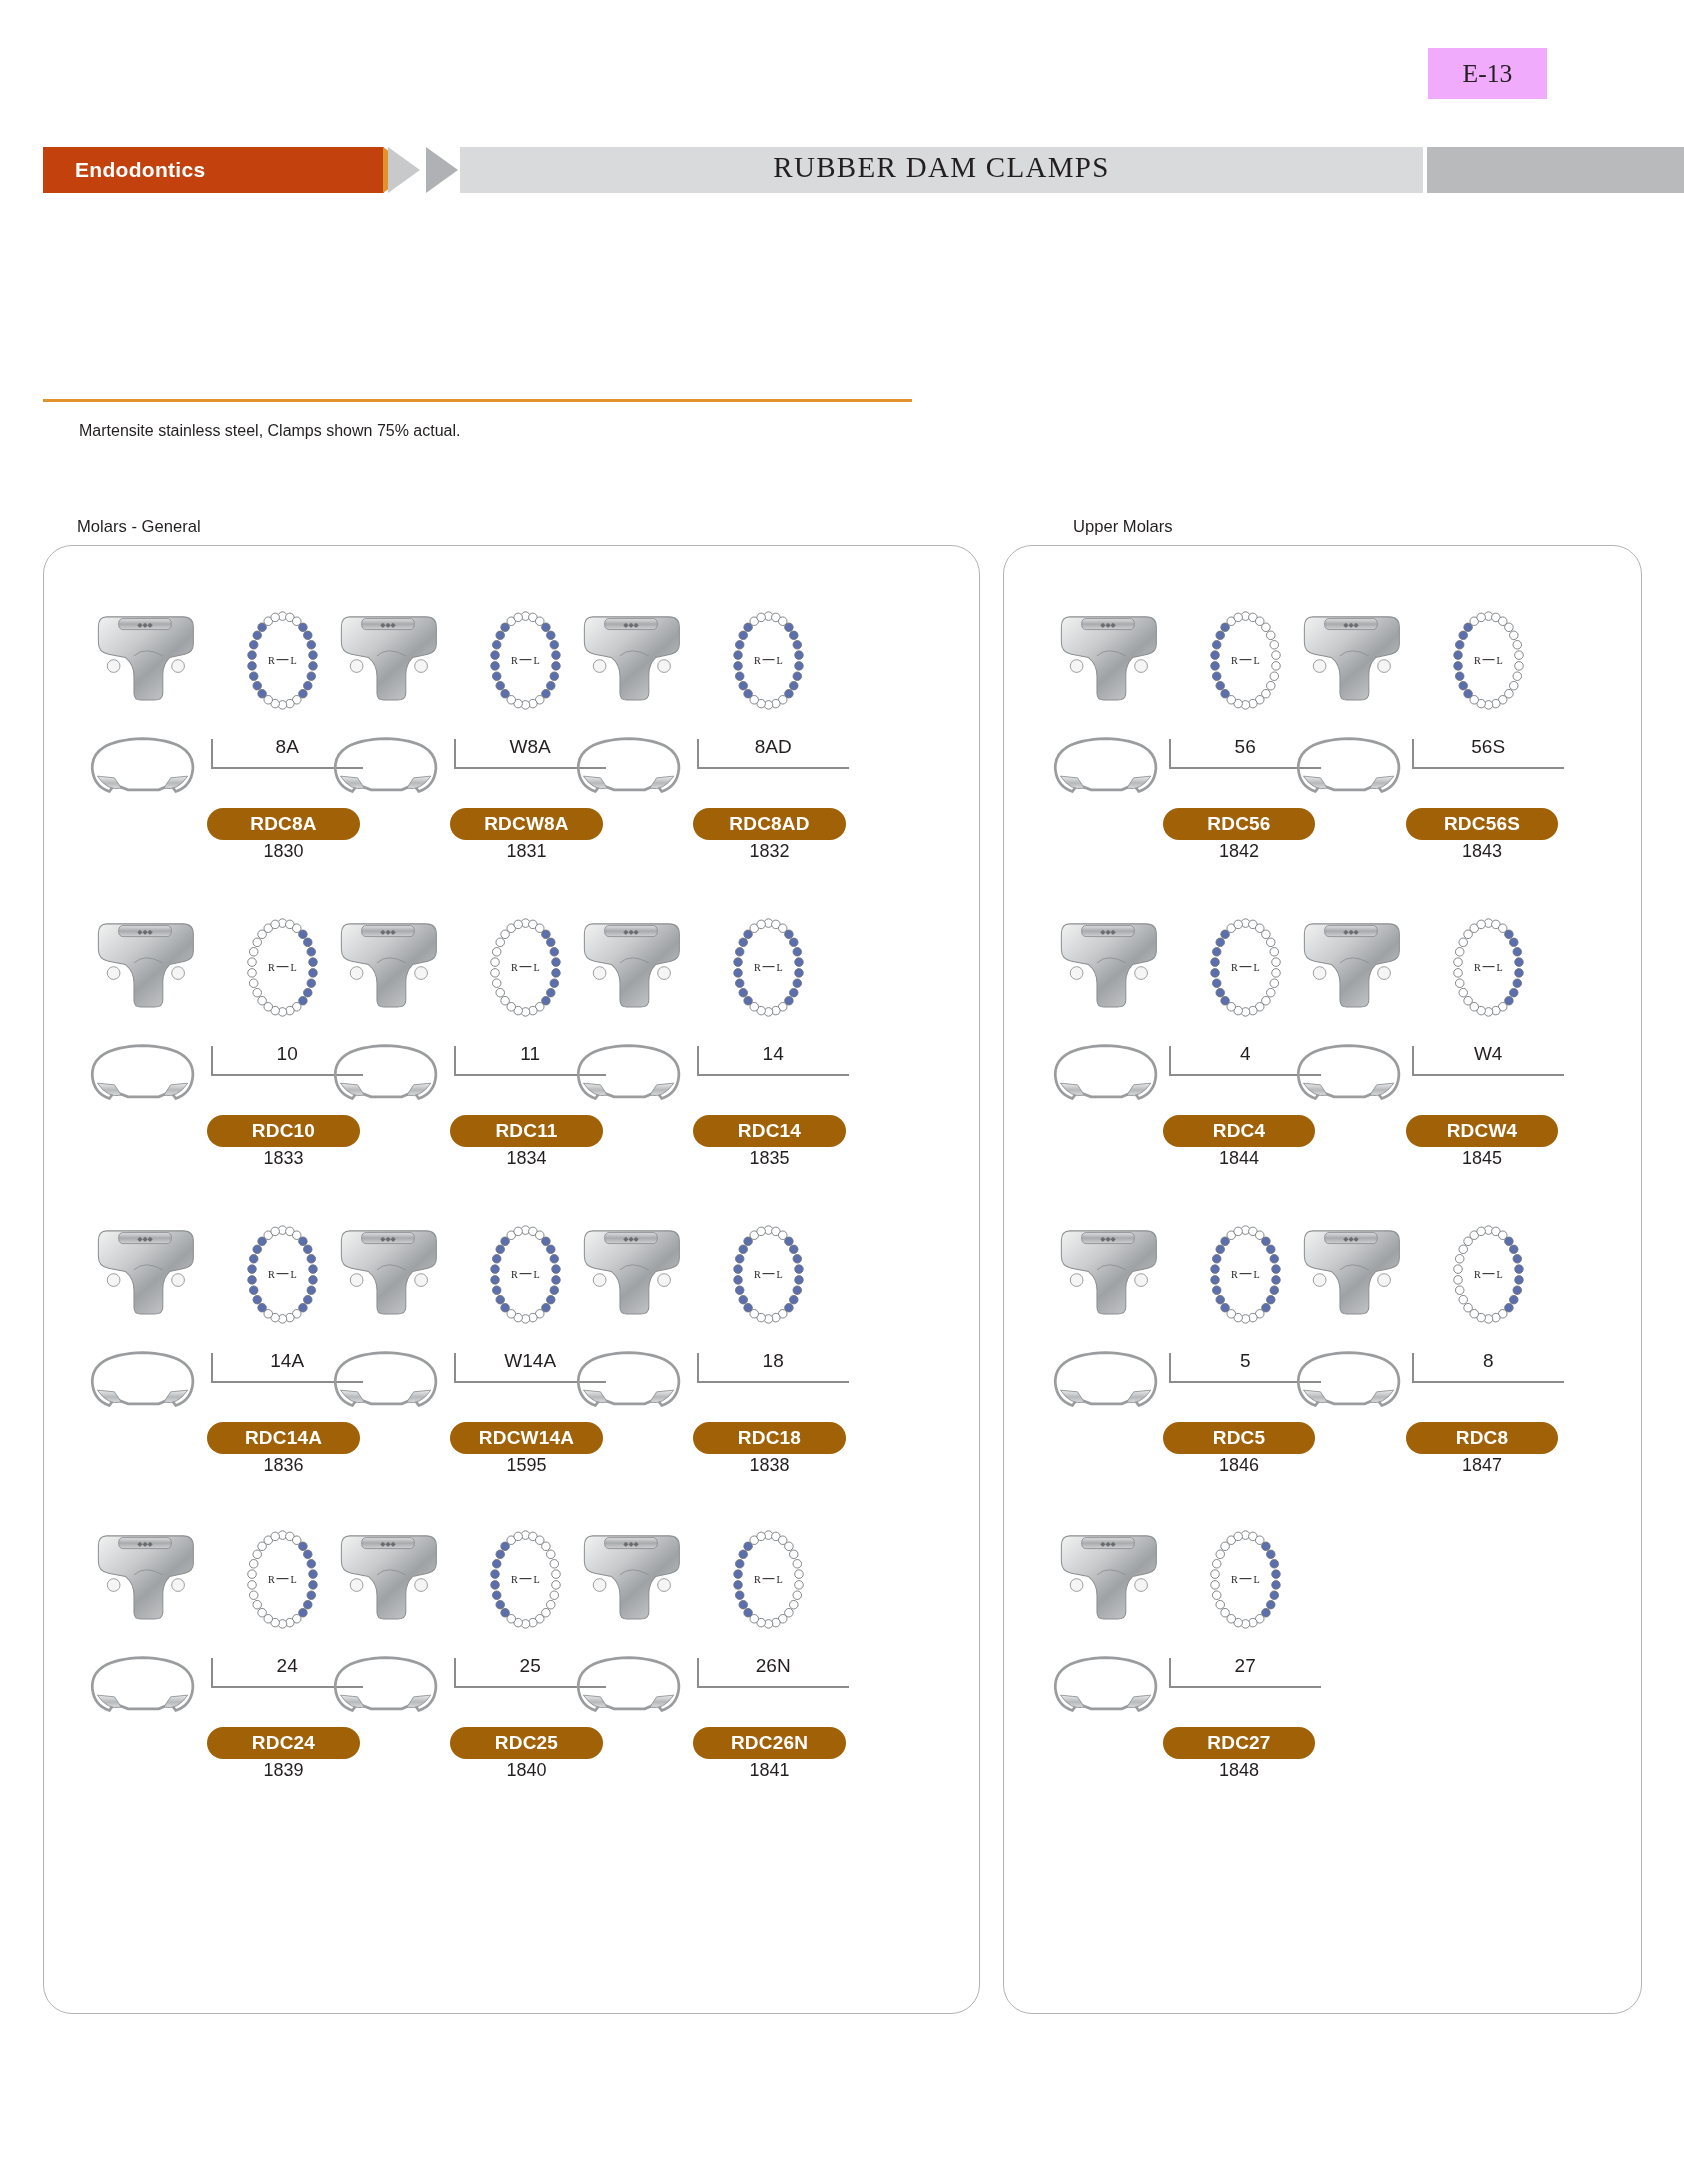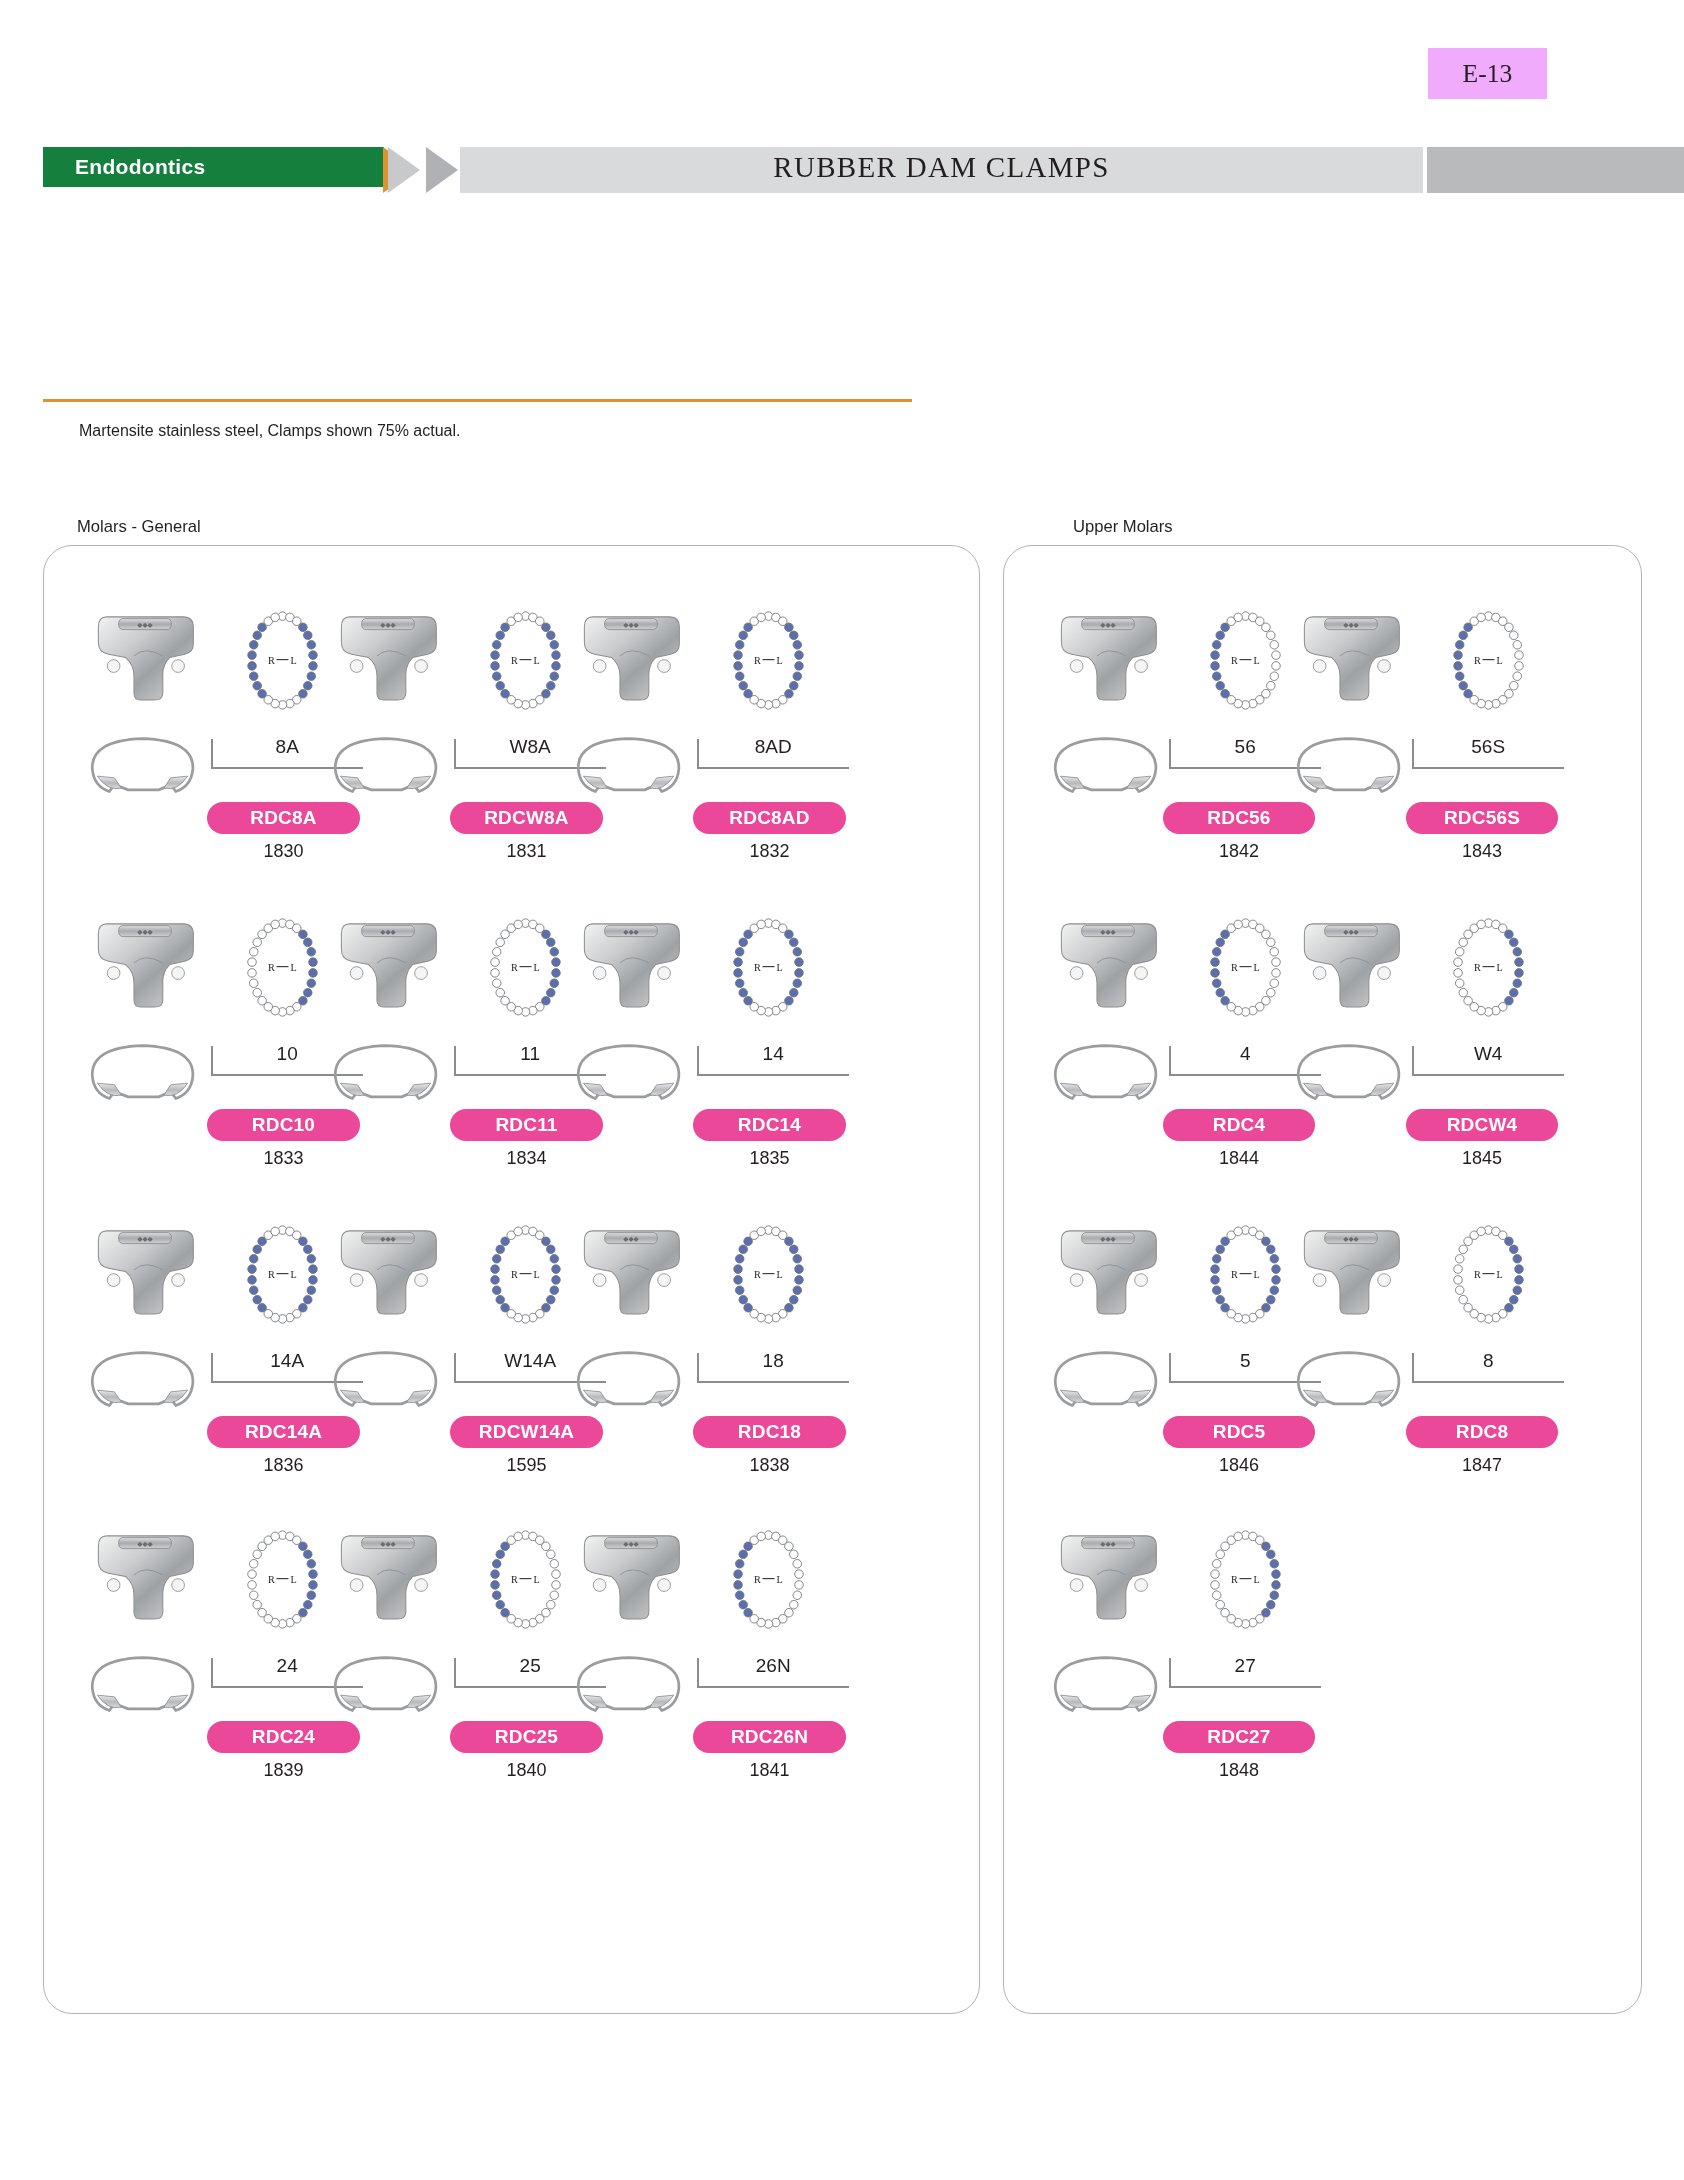--- a/index.html
+++ b/index.html
@@ -27,23 +27,23 @@
     position: absolute;
     top: 147px;
     left: 0;
     width: 1685px;
     height: 46px;
   }
   .header-tab {
     position: absolute;
     left: 43px;
     top: 0;
-    height: 40px;
+    height: 46px;
     width: 341px;
-    background: #15803d;
+    background: #c2410c;
     display: flex;
     align-items: center;
     box-sizing: border-box;
     padding-left: 32px;
   }
   .header-tab-arrow {
     position: absolute;
     left: 383px;
     top: 0;
     width: 0;
@@ -223,24 +223,24 @@
     left: 10.2px;
     top: 12px;
     width: 152px;
     text-align: center;
     font-size: 19px;
     color: #231f20;
   }
   .code-badge {
     position: absolute;
     left: 135px;
-    top: 206px;
+    top: 212px;
     width: 153px;
     height: 32px;
-    background: #ec4899;
+    background: #a16207;
     border-radius: 16px;
     display: flex;
     align-items: center;
     justify-content: center;
     color: #ffffff;
     font-size: 19px;
     font-weight: bold;
     letter-spacing: 0.2px;
   }
   .ref-num {

